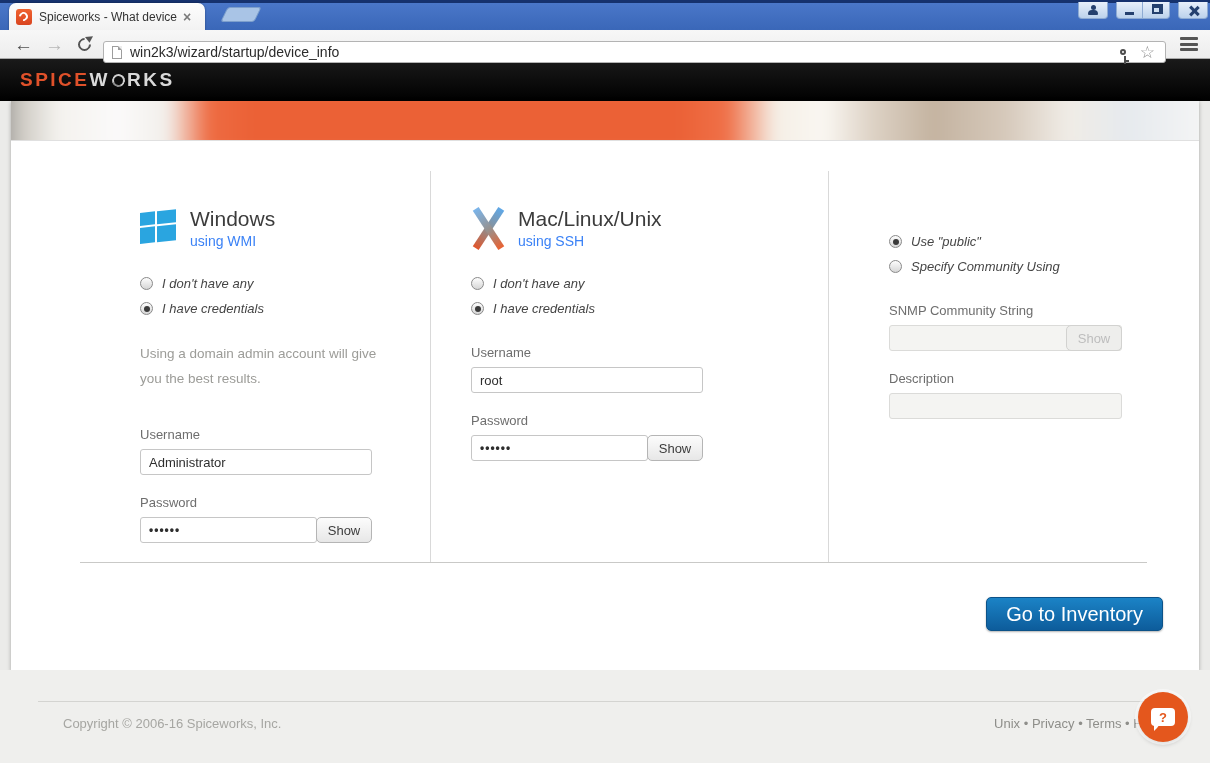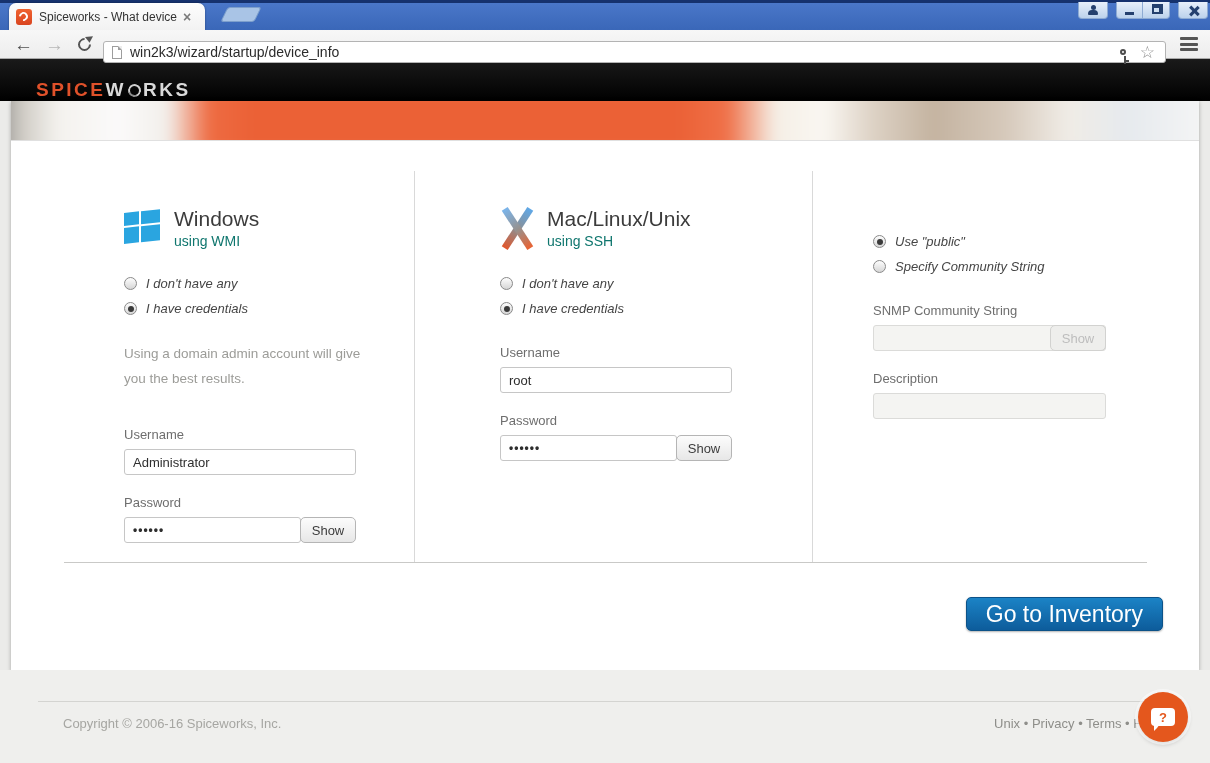--- a/index.html
+++ b/index.html
@@ -62,50 +62,50 @@
     border-top:4px solid #ededed; border-left:4px solid #9d9d9d; }
   .url-text { font-size:14px; color:#2b2b2b; margin-left:8px; flex:1; white-space:nowrap; overflow:hidden; }
   .key-ic { width:6px; height:6px; border:2px solid #4d4d4d; border-radius:50%; position:relative; margin-right:14px; }
   .key-ic::after { content:""; position:absolute; left:2px; top:5px; width:2px; height:8px; background:#4d4d4d; }
   .key-ic::before { content:""; position:absolute; left:4px; top:9px; width:3px; height:2px; background:#4d4d4d; }
   .star-ic { font-size:17px; color:#8f8f8f; line-height:1; margin-right:2px; }
   .menu-ic { width:18px; margin:0 4px 0 8px; display:flex; flex-direction:column; gap:2.5px; }
   .menu-ic span { height:3px; background:#555; border-radius:1px; }
 
   
-  .sw-header { height:42px; background:linear-gradient(#1a1a1a,#000); display:flex; align-items:flex-end;
-    padding-left:36px; }
+  .sw-header { height:42px; background:linear-gradient(#1a1a1a,#000); display:flex; align-items:center;
+    padding-left:20px; }
   .sw-logo { display:flex; align-items:center; font-weight:bold; font-size:19px; letter-spacing:2.5px; }
   .sw-logo .p1 { color:#e0512a; }
   .sw-logo .p2 { color:#d9d9d9; }
   .sw-logo .o { width:13px; height:13px; border:2.5px solid #cfcfcf; border-radius:50%;
     display:inline-block; margin:0 2px; border-bottom-color:#8a8a8a; transform:rotate(25deg); }
   .sw-logo .p3 { color:#d9d9d9; }
 
   
   .card { margin:0 11px; background:#fff; box-shadow:0 1px 4px rgba(0,0,0,.3); }
   .banner { height:40px; overflow:hidden; position:relative; border-bottom:1px solid rgba(0,0,0,.12); }
   .banner-blur { position:absolute; inset:-14px; filter:blur(7px);
     background:linear-gradient(90deg,
       #8f8f8d 0%, #cfcbc4 2%, #f4f2ee 5%, #fbfafa 10%, #f2efeb 14%,
       #ee6b42 17.5%, #eb6136 21%, #eb6136 56%, #ef7048 60%,
       #f5efe6 64%, #faf7f2 68%, #ddd2c5 72%, #c4b3a0 77%, #d6c9bb 83%,
       #f0ece6 88%, #e6eaee 93%, #f6f6f6 100%); }
-  .content { padding-bottom:40px; }
+  .content { padding-bottom:40px;margin-left:16px; }
 
   .columns { display:flex; margin-top:30px; height:391px; }
   .col { padding-top:36px; }
   .col1 { width:403px; padding-left:113px; }
-  .col2 { width:399px; padding-left:85px; border-left:1px solid #d9d9d9; border-right:1px solid #d9d9d9; }
+  .col2 { width:399px; padding-left:40px; border-left:1px solid #d9d9d9; border-right:1px solid #d9d9d9; }
   .col3 { flex:1; padding-left:60px; }
 
   .col-head { display:flex; align-items:flex-start; }
   .col-head .txt { margin-left:13px; }
   .col-title { font-size:21px; color:#3c3c3c; line-height:1.15; }
-  .col-sub { font-size:14px; color:#0f766e; margin-top:2px; }
+  .col-sub { font-size:14px; color:#3b82f6; margin-top:2px; }
 
   .win-logo { width:37px; height:33px; display:grid; grid-template-columns:15px 19px;
     grid-template-rows:13px 16px; gap:2px; transform:skewY(-6deg); margin-top:4px; }
   .win-logo span { background:#2aa5e0; }
 
   .x-logo { position:relative; width:34px; height:42px; flex:0 0 34px; }
   .x-logo i { position:absolute; left:50%; top:50%; width:7px; height:47px; margin:-23.5px 0 0 -3.5px; }
   .x-logo .s1 { transform:rotate(33deg);
     background:linear-gradient(180deg,#5ea8e8 0%,#8e8e90 52%,#e2552a 100%); }
   .x-logo .s2 { transform:rotate(-33deg);
@@ -141,21 +141,21 @@
   .snmp-wrap .tin { width:100%; }
   .show-btn.disabled { position:absolute; right:0; top:0; margin:0; color:#bdbdbd;
     background:#eeeeec; border-color:#d2d2d0; }
   .col1-form { margin-top:14px; }
   .col1-form .field:first-child { margin-top:0; }
   .form-std { margin-top:29px; }
   .form-std .field:first-child { margin-top:0; }
 
   .rule { border:none; border-top:1px solid #c9c9c7; margin:0 52px 0 53px; }
   .actions { display:flex; justify-content:flex-end; padding-right:36px; margin-top:34px; }
-  .go-btn { height:34px; padding:0 19px; font-size:23px; color:#fff; border:1px solid #0c5288;
+  .go-btn { height:34px; padding:0 19px; font-size:20px; color:#fff; border:1px solid #0c5288;
     border-radius:5px; background:linear-gradient(#1b83c6,#0d5c9b);
     font-family:"Liberation Sans", sans-serif; box-shadow:0 1px 2px rgba(0,0,0,.3); cursor:pointer; }
 
   
   .footer { position:absolute; left:0; right:0; bottom:0; top:670px; background:#efefed; }
   .footer-rule { border:none; border-top:1px solid #d4d4d1; margin:31px 40px 0 38px; }
   .footer-row { display:flex; justify-content:space-between; align-items:center; padding:14px 50px 0 63px; }
   .copyright { font-size:13px; color:#a6a6a2; }
   .flinks { font-size:13px; color:#8e8e8a; }
   .flink { cursor:pointer; }
@@ -308,21 +308,21 @@
       </section>
 
       <section class="col col3">
         <div class="radios">
           <div class="radio-row">
             <span class="radio checked"></span>
             <span class="radio-label">Use "public"</span>
           </div>
           <div class="radio-row">
             <span class="radio"></span>
-            <span class="radio-label">Specify Community String</span>
+            <span class="radio-label">Specify Community Using</span>
           </div>
         </div>
         <div class="form-std">
           <div class="field">
             <div class="field-label">SNMP Community String</div>
             <div class="snmp-wrap">
               <input class="tin" type="text" disabled="" value="" style="">
               <button class="show-btn disabled" disabled="">Show</button>
             </div>
           </div>

